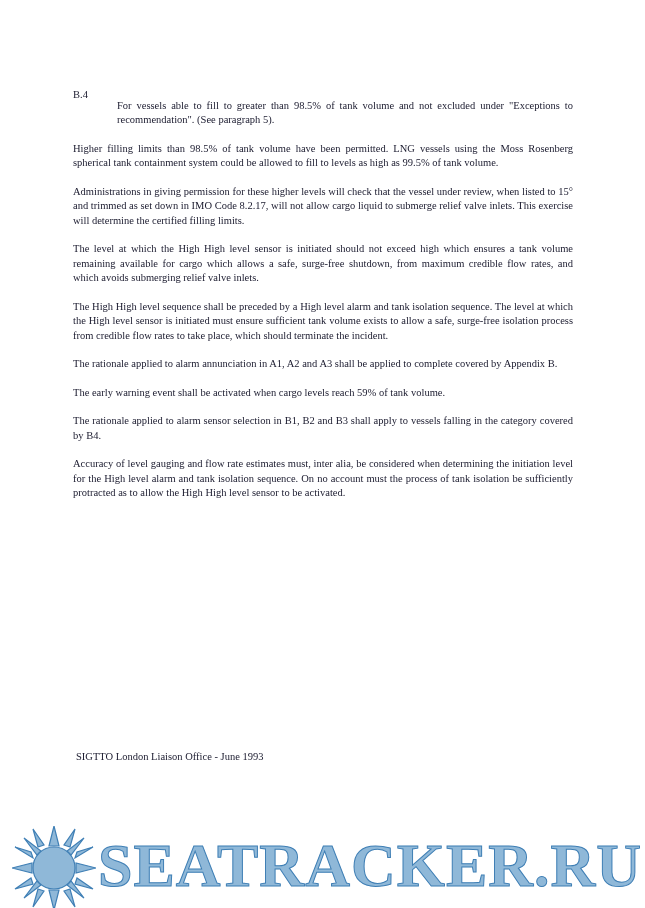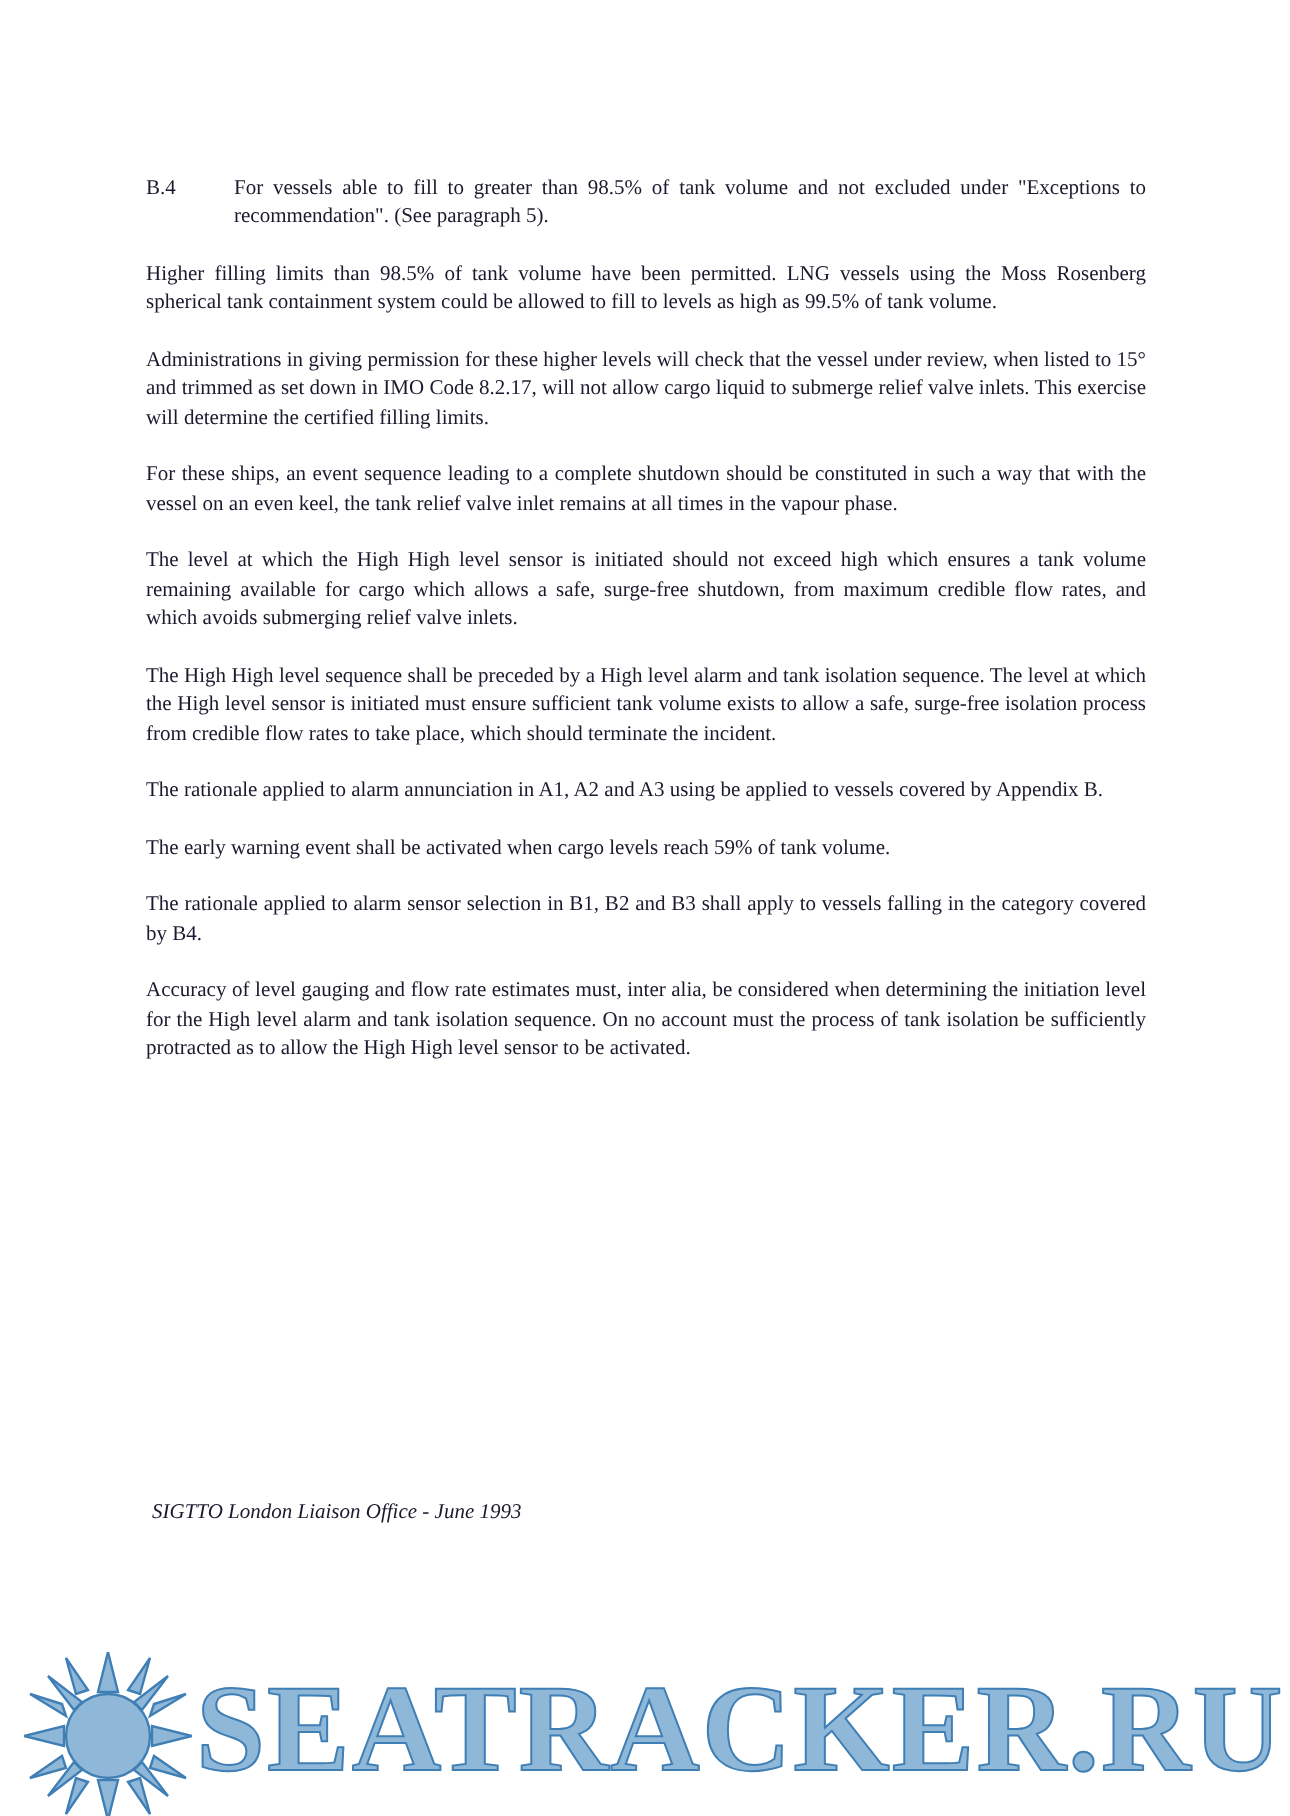--- a/index.html
+++ b/index.html
@@ -43,39 +43,39 @@
     font-size: 10.5px;
     line-height: 1.38;
     color: #1a1a2e;
   }
   .clause-body {
     flex: 1 1 auto;
     font-size: 10.5px;
     line-height: 1.38;
     text-align: justify;
     color: #1a1a2e;
+    margin-top: 11px;
   }
 
   .para {
     font-size: 10.5px;
     line-height: 1.38;
     text-align: justify;
     color: #1a1a2e;
     margin-bottom: 14px;
   }
   .para.bold {
     font-weight: normal;
   }
 
   .footer-note {
     position: absolute;
     left: 76px;
     top: 735px;
     width: 480px;
-    font-style: italic;
     font-size: 10.5px;
     color: #1a1a2e;
   }
 
   
   .watermark {
     position: absolute;
     left: 0;
     top: 800px;
     width: 645px;
@@ -110,24 +110,23 @@
 
   <div class="content">
 
     <div class="clause">
       <div class="clause-number">B.4</div>
       <div class="clause-body">For vessels able to fill to greater than 98.5% of tank volume and not excluded under "Exceptions to recommendation".  (See paragraph 5).</div>
     </div>
 
     <div class="para">Higher filling limits than 98.5% of tank volume have been permitted.  LNG vessels using the Moss Rosenberg spherical tank containment system could be allowed to fill to levels as high as 99.5% of tank volume.</div>
     <div class="para">Administrations in giving permission for these higher levels will check that the vessel under review, when listed to 15° and trimmed as set down in IMO Code 8.2.17, will not allow cargo liquid to submerge relief valve inlets.  This exercise will determine the certified filling limits.</div>
-    <div class="para">For these ships, an event sequence leading to a complete shutdown should be constituted in such a way that with the vessel on an even keel, the tank relief valve inlet remains at all times in the vapour phase.</div>
     <div class="para">The level at which the High High level sensor is initiated should not exceed high which ensures a tank volume remaining available for cargo which allows a safe, surge-free shutdown, from maximum credible flow rates, and which avoids submerging relief valve inlets.</div>
     <div class="para">The High High level sequence shall be preceded by a High level alarm and tank isolation sequence.  The level at which the High level sensor is initiated must ensure sufficient tank volume exists to allow a safe, surge-free isolation process from credible flow rates to take place, which should terminate the incident.</div>
-    <div class="para">The rationale applied to alarm annunciation in A1, A2 and A3 using be applied to vessels covered by Appendix B.</div>
+    <div class="para">The rationale applied to alarm annunciation in A1, A2 and A3 shall be applied to complete covered by Appendix B.</div>
     <div class="para">The early warning event shall be activated when cargo levels reach 59% of tank volume.</div>
     <div class="para">The rationale applied to alarm sensor selection in B1, B2 and B3 shall apply to vessels falling in the category covered by B4.</div>
     <div class="para bold">Accuracy of level gauging and flow rate estimates must, inter alia, be considered when determining the initiation level for the High level alarm and tank isolation sequence.  On no account must the process of tank isolation be sufficiently protracted as to allow the High High level sensor to be activated.</div>
 
   </div>
 
   <div class="footer-note">SIGTTO London Liaison Office - June 1993</div>
 
   <div class="watermark">
     <div class="wm-sun">

